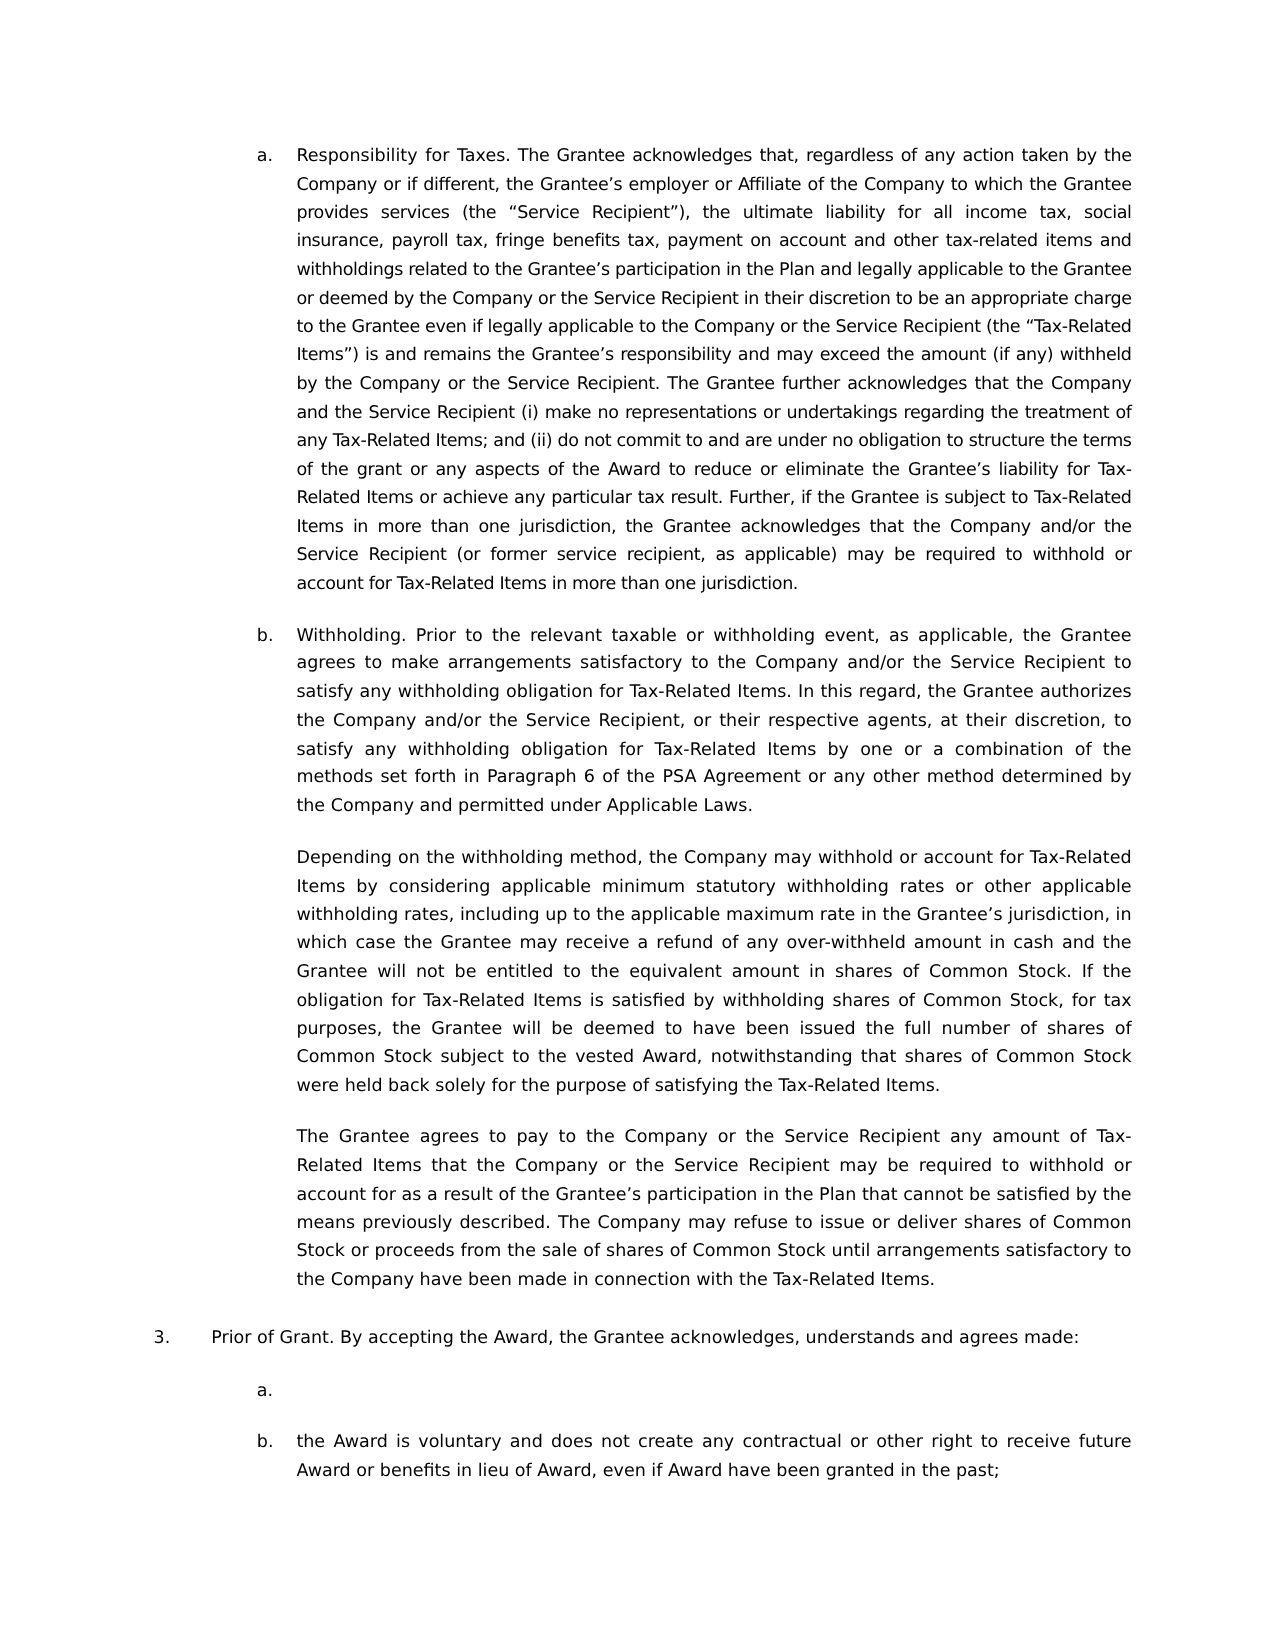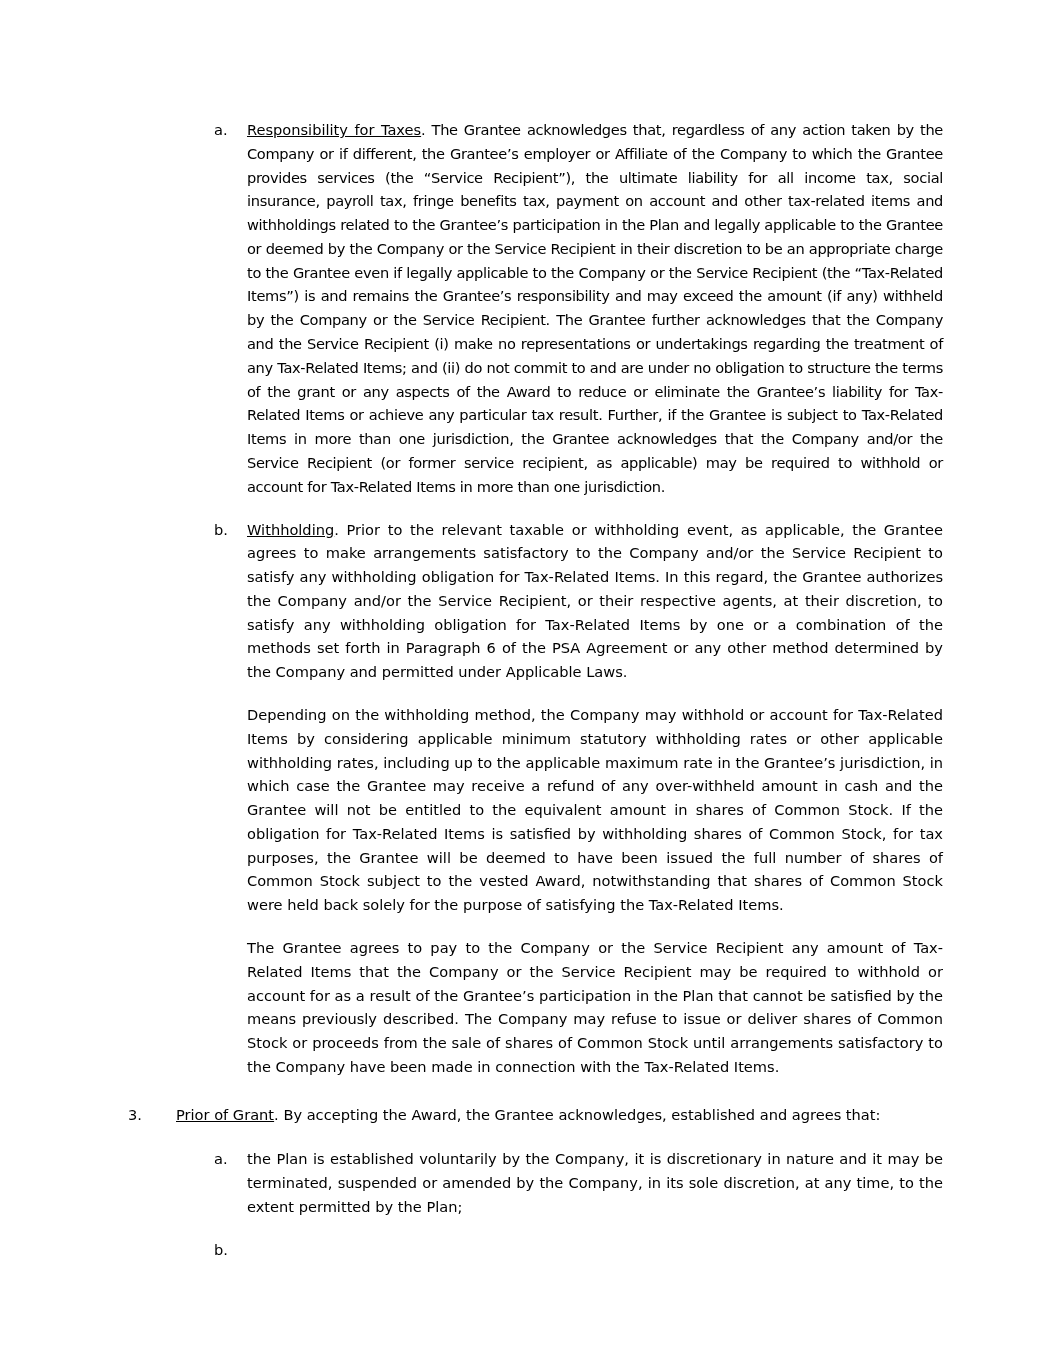--- a/index.html
+++ b/index.html
@@ -57,21 +57,20 @@
     width: 48px;
     flex: 0 0 48px;
     margin-left: 16px;
     font-size: 14.6px;
   }
   .item-number .content {
     flex: 1 1 auto;
     text-align: justify;
   }
   .u {
-    text-decoration: underline;
   }
   .tight {
     letter-spacing: -0.32px;
   }
   .spaced-block p {
     margin-bottom: 19px;
   }
 </style>
 </head>
 <body>
@@ -91,29 +90,29 @@
       <div class="content spaced-block">
         <p><span class="u">Withholding</span><span>. Prior to the relevant taxable or withholding event, as applicable, the Grantee agrees to make arrangements satisfactory to the Company and/or the Service Recipient to satisfy any withholding obligation for Tax-Related Items. In this regard, the Grantee authorizes the Company and/or the Service Recipient, or their respective agents, at their discretion, to satisfy any withholding obligation for Tax-Related Items by one or a combination of the methods set forth in Paragraph 6 of the PSA Agreement or any other method determined by the Company and permitted under Applicable Laws.</span></p>
         <p>Depending on the withholding method, the Company may withhold or account for Tax-Related Items by considering applicable minimum statutory withholding rates or other applicable withholding rates, including up to the applicable maximum rate in the Grantee’s jurisdiction, in which case the Grantee may receive a refund of any over-withheld amount in cash and the Grantee will not be entitled to the equivalent amount in shares of Common Stock.  If the obligation for Tax-Related Items is satisfied by withholding shares of Common Stock, for tax purposes, the Grantee will be deemed to have been issued the full number of shares of Common Stock subject to the vested Award, notwithstanding that shares of Common Stock were held back solely for the purpose of satisfying the Tax-Related Items.</p>
         <p>The Grantee agrees to pay to the Company or the Service Recipient any amount of Tax-Related Items that the Company or the Service Recipient may be required to withhold or account for as a result of the Grantee’s participation in the Plan that cannot be satisfied by the means previously described. The Company may refuse to issue or deliver shares of Common Stock or proceeds from the sale of shares of Common Stock until arrangements satisfactory to the Company have been made in connection with the Tax-Related Items.</p>
       </div>
     </div>
 
     <div class="item-number">
       <div class="marker">3.</div>
       <div class="content">
-        <span class="u">Prior of Grant</span><span>. By accepting the Award, the Grantee acknowledges, established and agrees that:</span>
+        <span class="u">Prior of Grant</span><span>. By accepting the Award, the Grantee acknowledges, understands and agrees made:</span>
       </div>
     </div>
 
     <div class="item-letter">
       <div class="marker">a.</div>
-      <div class="content">
-        <p>the Plan is established voluntarily by the Company, it is discretionary in nature and it may be terminated, suspended or amended by the Company, in its sole discretion, at any time, to the extent permitted by the Plan;</p>
-      </div>
     </div>
 
     <div class="item-letter">
       <div class="marker">b.</div>
+      <div class="content">
+        <p>the Award is voluntary and does not create any contractual or other right to receive future Award or benefits in lieu of Award, even if Award have been granted in the past;</p>
+      </div>
     </div>
 
   </div>
 </div>
 
 </body></html>

